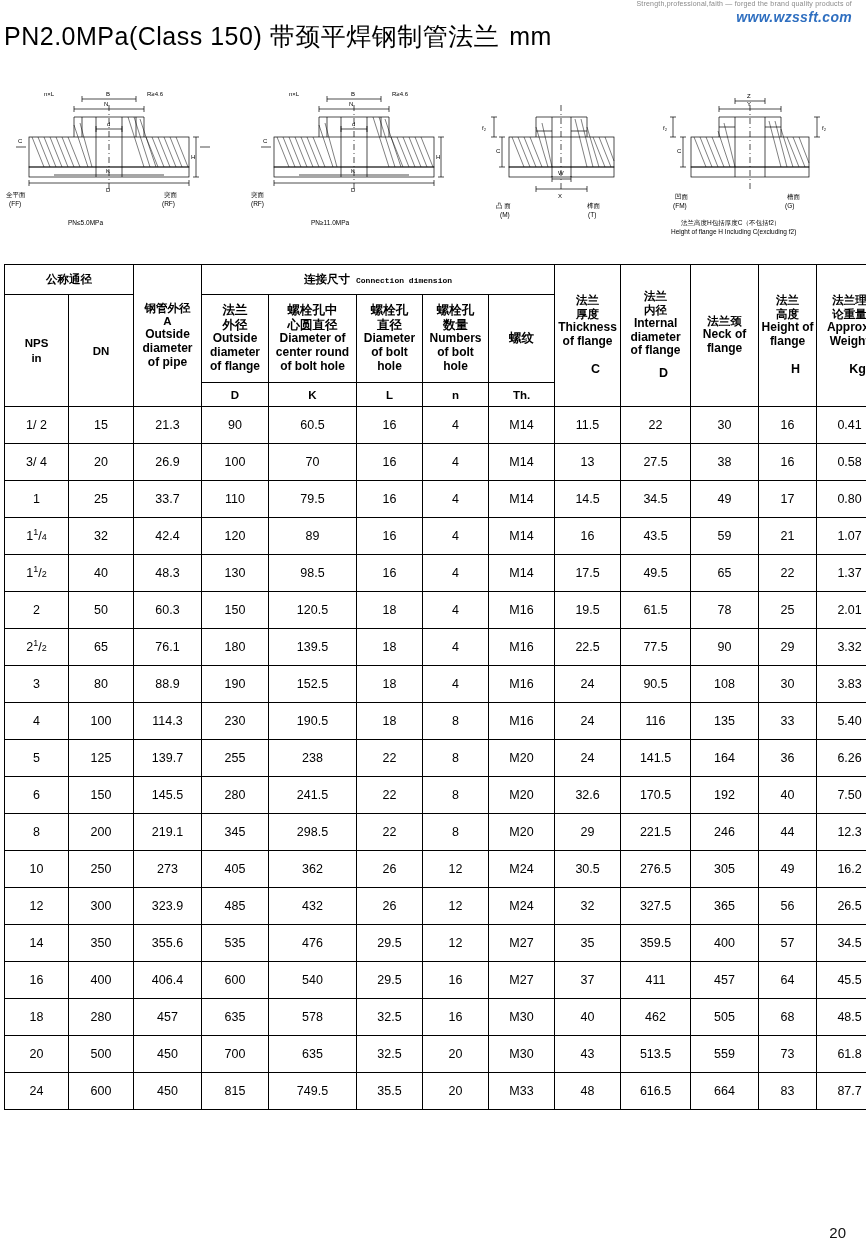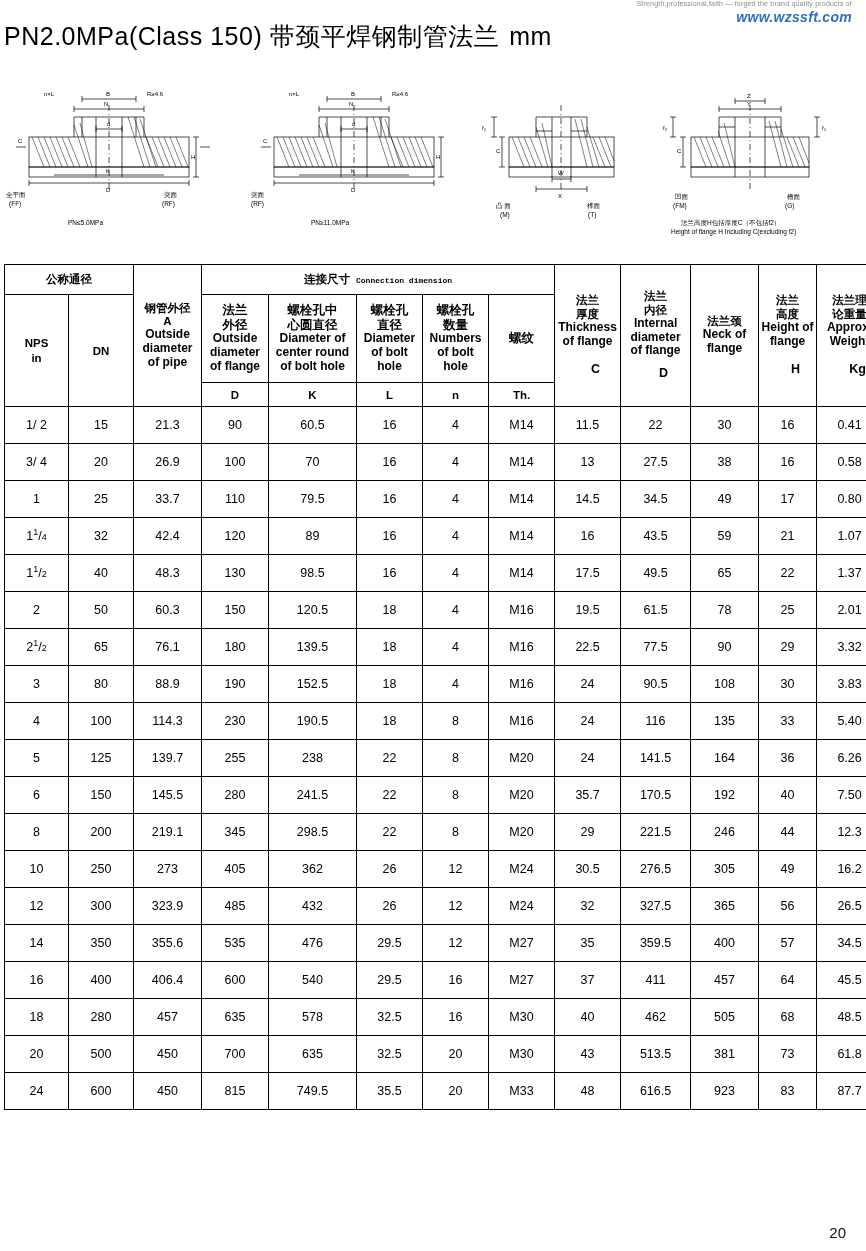--- a/index.html
+++ b/index.html
@@ -515,21 +515,21 @@
         </tr>
         <tr>
           <td class="data nps-cell">6</td>
           <td class="data">150</td>
           <td class="data">145.5</td>
           <td class="data">280</td>
           <td class="data">241.5</td>
           <td class="data">22</td>
           <td class="data">8</td>
           <td class="data">M20</td>
-          <td class="data">35.7</td>
+          <td class="data">32.6</td>
           <td class="data">170.5</td>
           <td class="data">192</td>
           <td class="data">40</td>
           <td class="data">7.50</td>
         </tr>
         <tr>
           <td class="data nps-cell">8</td>
           <td class="data">200</td>
           <td class="data">219.1</td>
           <td class="data">345</td>
@@ -622,36 +622,36 @@
           <td class="data nps-cell">20</td>
           <td class="data">500</td>
           <td class="data">450</td>
           <td class="data">700</td>
           <td class="data">635</td>
           <td class="data">32.5</td>
           <td class="data">20</td>
           <td class="data">M30</td>
           <td class="data">43</td>
           <td class="data">513.5</td>
-          <td class="data">381</td>
+          <td class="data">559</td>
           <td class="data">73</td>
           <td class="data">61.8</td>
         </tr>
         <tr>
           <td class="data nps-cell">24</td>
           <td class="data">600</td>
           <td class="data">450</td>
           <td class="data">815</td>
           <td class="data">749.5</td>
           <td class="data">35.5</td>
           <td class="data">20</td>
           <td class="data">M33</td>
           <td class="data">48</td>
           <td class="data">616.5</td>
-          <td class="data">923</td>
+          <td class="data">664</td>
           <td class="data">83</td>
           <td class="data">87.7</td>
         </tr>
       </tbody>
   </table>
 
   <div class="pageno">20</div>
 </div>
 
 </body></html>

